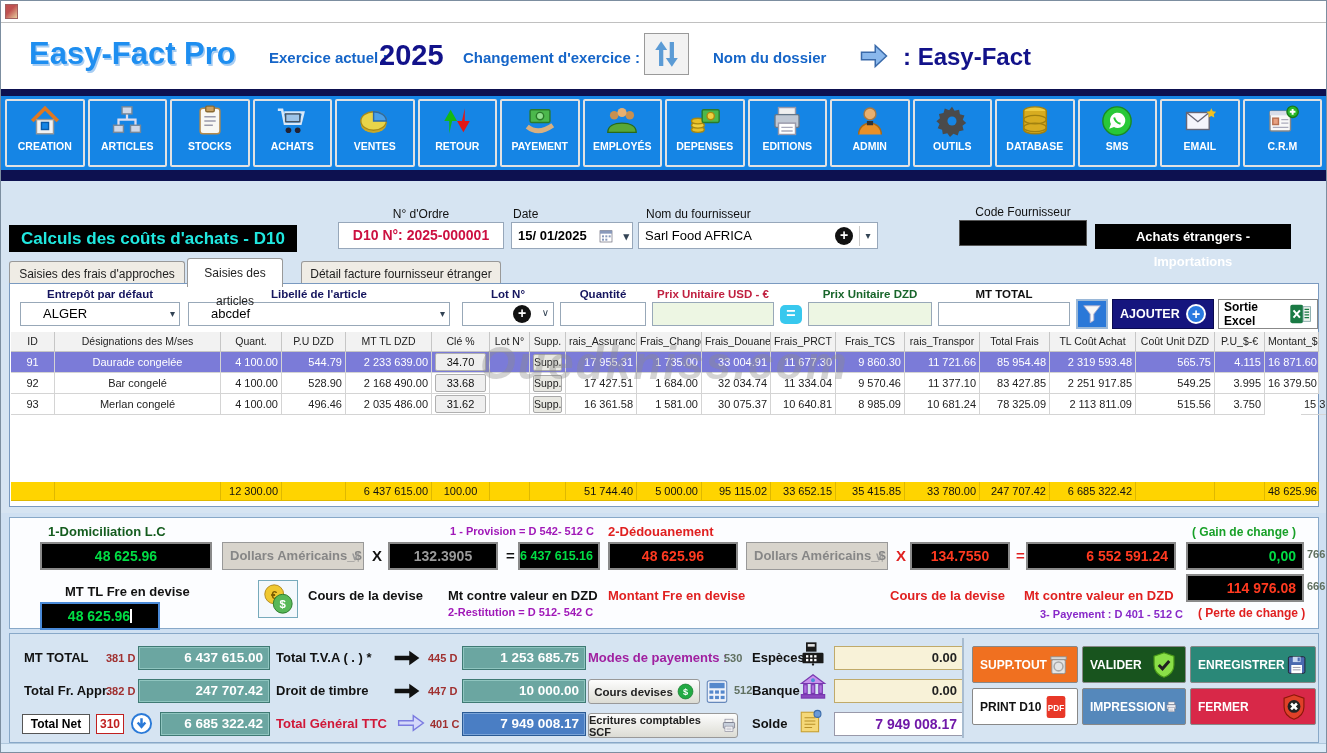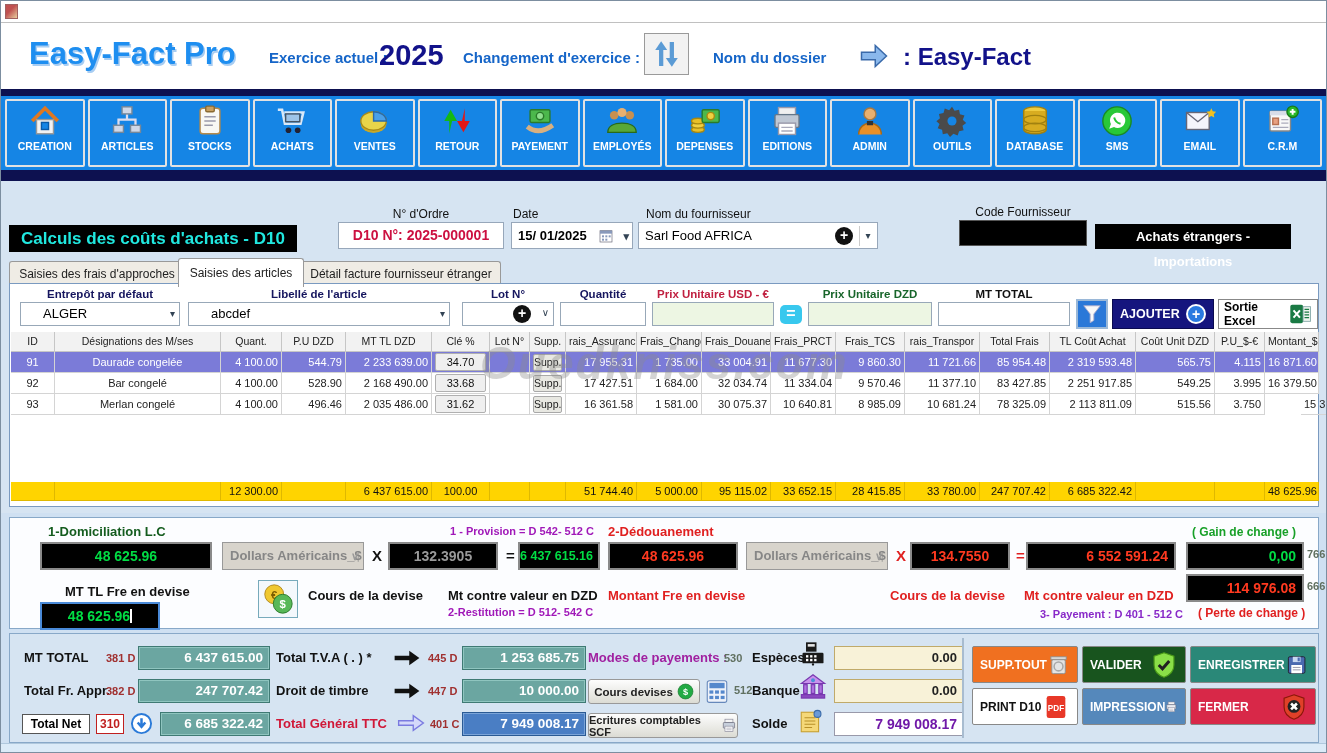--- a/index.html
+++ b/index.html
@@ -304,21 +304,21 @@
       <span class="pluscirc"></span>
       <span class="ddbox"></span>
     </div>
 
     <div class="flab" style="left:958px;top:24px;width:128px">Code Fournisseur</div>
     <div class="codefield"></div>
 
     <div class="badge">Achats étrangers - Importations</div>
 
     <div class="tab" style="left:8px;width:176px">Saisies des frais d'approches</div>
-    <div class="tab active" style="left:177px;width:126px">Saisies des articles</div>
+    <div class="tab active" style="left:186px;width:96px">Saisies des articles</div>
     <div class="tab" style="left:300px;width:200px">Détail facture fournisseur étranger</div>
 
     <div class="panel">
       <div class="elab" style="left:10px;width:160px">Entrepôt par défaut</div>
       <div class="dd" style="left:10px;width:160px">ALGER</div>
 
       <div class="elab" style="left:178px;width:262px">Libellé de l'article</div>
       <div class="dd" style="left:178px;width:262px">abcdef</div>
 
       <div class="elab" style="left:452px;width:92px">Lot N°</div>
@@ -452,21 +452,21 @@
           <span class="cell al-r" style="width: 61px;">12 300.00</span>
           <span class="cell al-r" style="width: 64px;"></span>
           <span class="cell al-r" style="width: 86px;">6 437 615.00</span>
           <span class="cell al-c" style="width: 58px;">100.00</span>
           <span class="cell al-c" style="width: 40px;"></span>
           <span class="cell al-c" style="width: 36px;"></span>
           <span class="cell al-r" style="width: 71px;">51 744.40</span>
           <span class="cell al-r" style="width: 65px;">5 000.00</span>
           <span class="cell al-r" style="width: 69px;">95 115.02</span>
           <span class="cell al-r" style="width: 65px;">33 652.15</span>
-          <span class="cell al-r" style="width: 69px;">28 415.85</span>
+          <span class="cell al-r" style="width: 69px;">35 415.85</span>
           <span class="cell al-r" style="width: 75px;">33 780.00</span>
           <span class="cell al-r" style="width: 70px;">247 707.42</span>
           <span class="cell al-r" style="width: 86px;">6 685 322.42</span>
           <span class="cell al-r" style="width: 79px;"></span>
           <span class="cell al-r" style="width: 50px;"></span>
           <span class="cell al-r" style="width: 54px;">48 625.96</span>
         </div>
       <div class="watermark">Ouedkniss.com</div>
     </div>
   </div>

